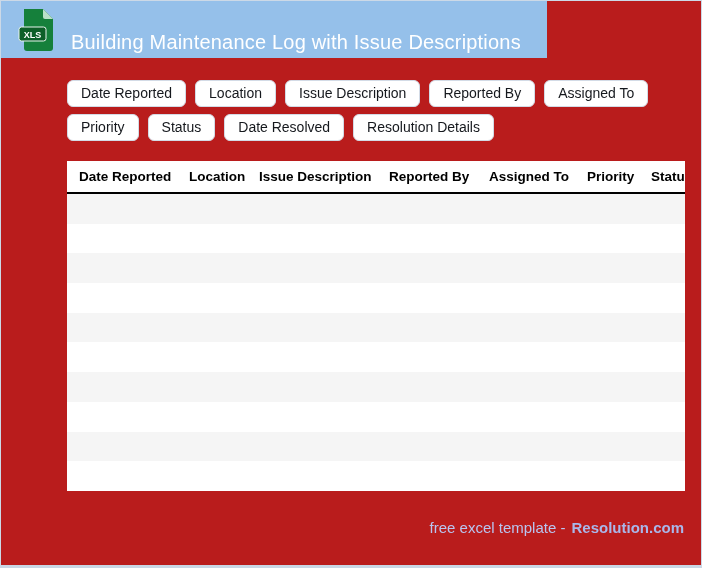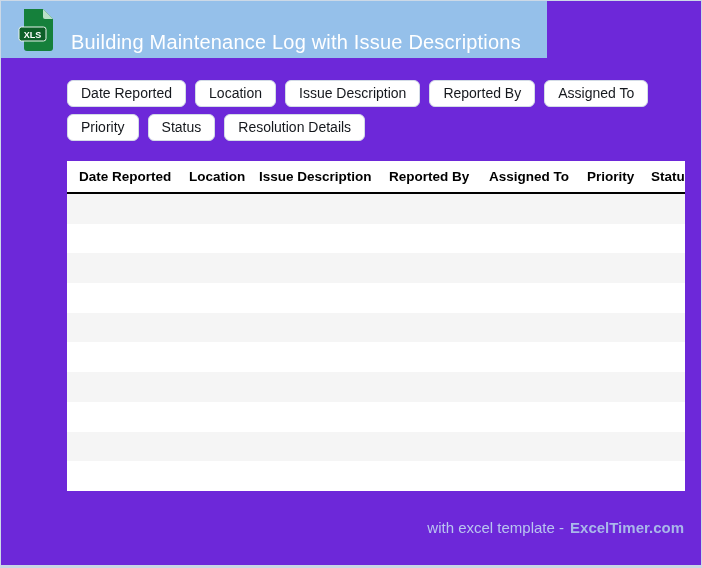--- a/index.html
+++ b/index.html
@@ -2,21 +2,21 @@
 <html><head>
 <meta charset="utf-8">
 <style>
   * { margin: 0; padding: 0; box-sizing: border-box; }
   html, body { width: 702px; height: 568px; }
   body { font-family: "Liberation Sans", sans-serif; background: #ffffff; }
 
   .page {
     position: relative;
     width: 702px; height: 568px;
-    background: #6d28d9;
+    background: #b91c1c;
     border: 1px solid #ccd9e7;
     border-bottom: 3px solid #c9d6e4;
     overflow: hidden;
   }
 
   
   .banner {
     position: absolute; left: 0; top: 0;
     width: 546px; height: 57px;
     background: #95c0ea;
@@ -108,20 +108,21 @@
   </div>
 
   <div class="chips" id="chips">
       <div class="chip">Date Reported</div>
       <div class="chip">Location</div>
       <div class="chip">Issue Description</div>
       <div class="chip">Reported By</div>
       <div class="chip">Assigned To</div>
       <div class="chip">Priority</div>
       <div class="chip">Status</div>
+      <div class="chip">Date Resolved</div>
       <div class="chip">Resolution Details</div>
     </div>
 
   <div class="sheet">
     <div class="sheet-header" id="sheet-header">
         <div class="col-head" style="width: 110px;">Date Reported</div>
         <div class="col-head" style="width: 70px;">Location</div>
         <div class="col-head" style="width: 130px;">Issue Description</div>
         <div class="col-head" style="width: 100px;">Reported By</div>
         <div class="col-head" style="width: 98px;">Assigned To</div>
@@ -136,16 +137,16 @@
         <div class="sheet-row odd"></div>
         <div class="sheet-row even"></div>
         <div class="sheet-row odd"></div>
         <div class="sheet-row even"></div>
         <div class="sheet-row odd"></div>
         <div class="sheet-row even"></div>
       </div>
   </div>
 
   <div class="footer">
-    <span>with excel template -</span><span class="brand">ExcelTimer.com</span>
+    <span>free excel template -</span><span class="brand">Resolution.com</span>
   </div>
 
 </div>
 
 </body></html>

